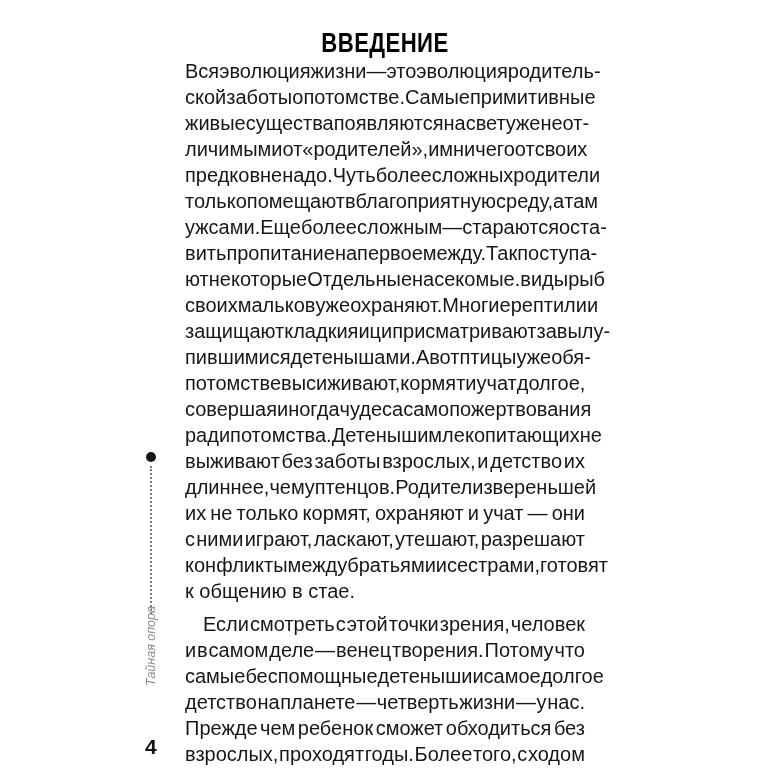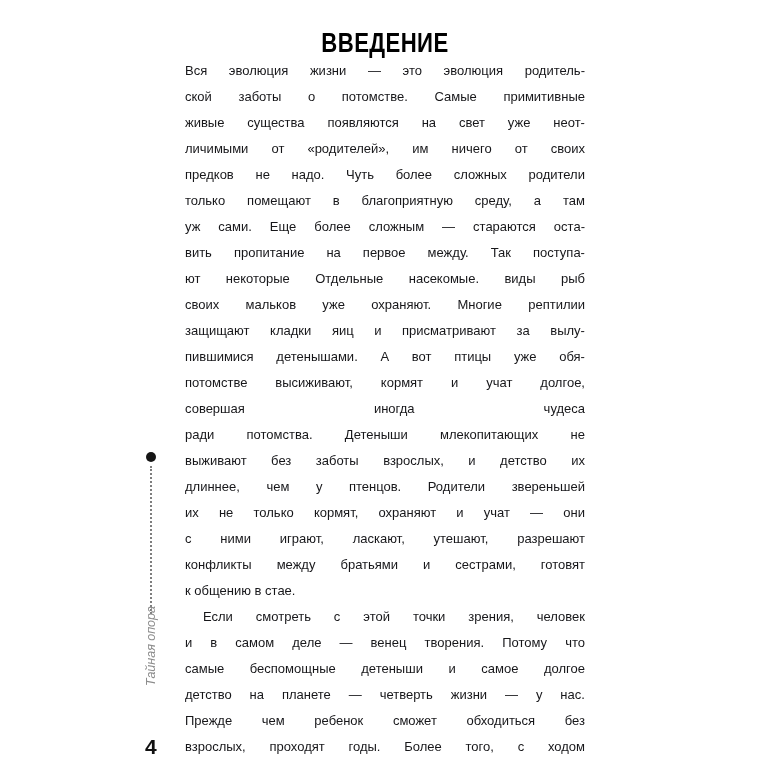--- a/index.html
+++ b/index.html
@@ -44,40 +44,41 @@
     left: 185px;
     top: 58px;
     width: 400px;
   }
 
   .text-line {
     display: flex;
     width: 400px;
     height: 26px;
     align-items: flex-start;
-    font-size: 13px;
+    font-size: 20px;
     line-height: 26px;
     color: #17171a;
     white-space: pre;
     overflow: visible;
   }
   
   .text-line.justify {
     justify-content: space-between;
   }
   .text-line.last {
     justify-content: flex-start;
   }
   .text-line .w {
     white-space: pre;
   }
   
   .text-line.indent {
     padding-left: 18px;
     width: 382px;
+    margin-top: 7px;
   }
 
   
   #margin-marker {
     position: absolute;
     left: 143px;
     top: 452px;
     width: 16px;
     height: 278px;
   }
@@ -139,21 +140,21 @@
       <div class="text-line justify"><span class="w">личимыми</span><span class="w">от</span><span class="w">«родителей»,</span><span class="w">им</span><span class="w">ничего</span><span class="w">от</span><span class="w">своих</span></div>
       <div class="text-line justify"><span class="w">предков</span><span class="w">не</span><span class="w">надо.</span><span class="w">Чуть</span><span class="w">более</span><span class="w">сложных</span><span class="w">родители</span></div>
       <div class="text-line justify"><span class="w">только</span><span class="w">помещают</span><span class="w">в</span><span class="w">благоприятную</span><span class="w">среду,</span><span class="w">а</span><span class="w">там</span></div>
       <div class="text-line justify"><span class="w">уж</span><span class="w">сами.</span><span class="w">Еще</span><span class="w">более</span><span class="w">сложным</span><span class="w">—</span><span class="w">стараются</span><span class="w">оста-</span></div>
       <div class="text-line justify"><span class="w">вить</span><span class="w">пропитание</span><span class="w">на</span><span class="w">первое</span><span class="w">между.</span><span class="w">Так</span><span class="w">поступа-</span></div>
       <div class="text-line justify"><span class="w">ют</span><span class="w">некоторые</span><span class="w">Отдельные</span><span class="w">насекомые.</span><span class="w">виды</span><span class="w">рыб</span></div>
       <div class="text-line justify"><span class="w">своих</span><span class="w">мальков</span><span class="w">уже</span><span class="w">охраняют.</span><span class="w">Многие</span><span class="w">рептилии</span></div>
       <div class="text-line justify"><span class="w">защищают</span><span class="w">кладки</span><span class="w">яиц</span><span class="w">и</span><span class="w">присматривают</span><span class="w">за</span><span class="w">вылу-</span></div>
       <div class="text-line justify"><span class="w">пившимися</span><span class="w">детенышами.</span><span class="w">А</span><span class="w">вот</span><span class="w">птицы</span><span class="w">уже</span><span class="w">обя-</span></div>
       <div class="text-line justify"><span class="w">потомстве</span><span class="w">высиживают,</span><span class="w">кормят</span><span class="w">и</span><span class="w">учат</span><span class="w">долгое,</span></div>
-      <div class="text-line justify"><span class="w">совершая</span><span class="w">иногда</span><span class="w">чудеса</span></div>
+      <div class="text-line justify"><span class="w">совершая</span><span class="w">иногда</span><span class="w">чудеса</span><span class="w">самопожертвования</span></div>
       <div class="text-line justify"><span class="w">ради</span><span class="w">потомства.</span><span class="w">Детеныши</span><span class="w">млекопитающих</span><span class="w">не</span></div>
       <div class="text-line justify"><span class="w">выживают</span><span class="w">без</span><span class="w">заботы</span><span class="w">взрослых,</span><span class="w">и</span><span class="w">детство</span><span class="w">их</span></div>
       <div class="text-line justify"><span class="w">длиннее,</span><span class="w">чем</span><span class="w">у</span><span class="w">птенцов.</span><span class="w">Родители</span><span class="w">звереньшей</span></div>
       <div class="text-line justify"><span class="w">их</span><span class="w">не</span><span class="w">только</span><span class="w">кормят,</span><span class="w">охраняют</span><span class="w">и</span><span class="w">учат</span><span class="w">—</span><span class="w">они</span></div>
       <div class="text-line justify"><span class="w">с</span><span class="w">ними</span><span class="w">играют,</span><span class="w">ласкают,</span><span class="w">утешают,</span><span class="w">разрешают</span></div>
       <div class="text-line justify"><span class="w">конфликты</span><span class="w">между</span><span class="w">братьями</span><span class="w">и</span><span class="w">сестрами,</span><span class="w">готовят</span></div>
       <div class="text-line last"><span class="w">к общению в стае.</span></div>
       <div class="text-line justify indent"><span class="w">Если</span><span class="w">смотреть</span><span class="w">с</span><span class="w">этой</span><span class="w">точки</span><span class="w">зрения,</span><span class="w">человек</span></div>
       <div class="text-line justify"><span class="w">и</span><span class="w">в</span><span class="w">самом</span><span class="w">деле</span><span class="w">—</span><span class="w">венец</span><span class="w">творения.</span><span class="w">Потому</span><span class="w">что</span></div>
       <div class="text-line justify"><span class="w">самые</span><span class="w">беспомощные</span><span class="w">детеныши</span><span class="w">и</span><span class="w">самое</span><span class="w">долгое</span></div>

